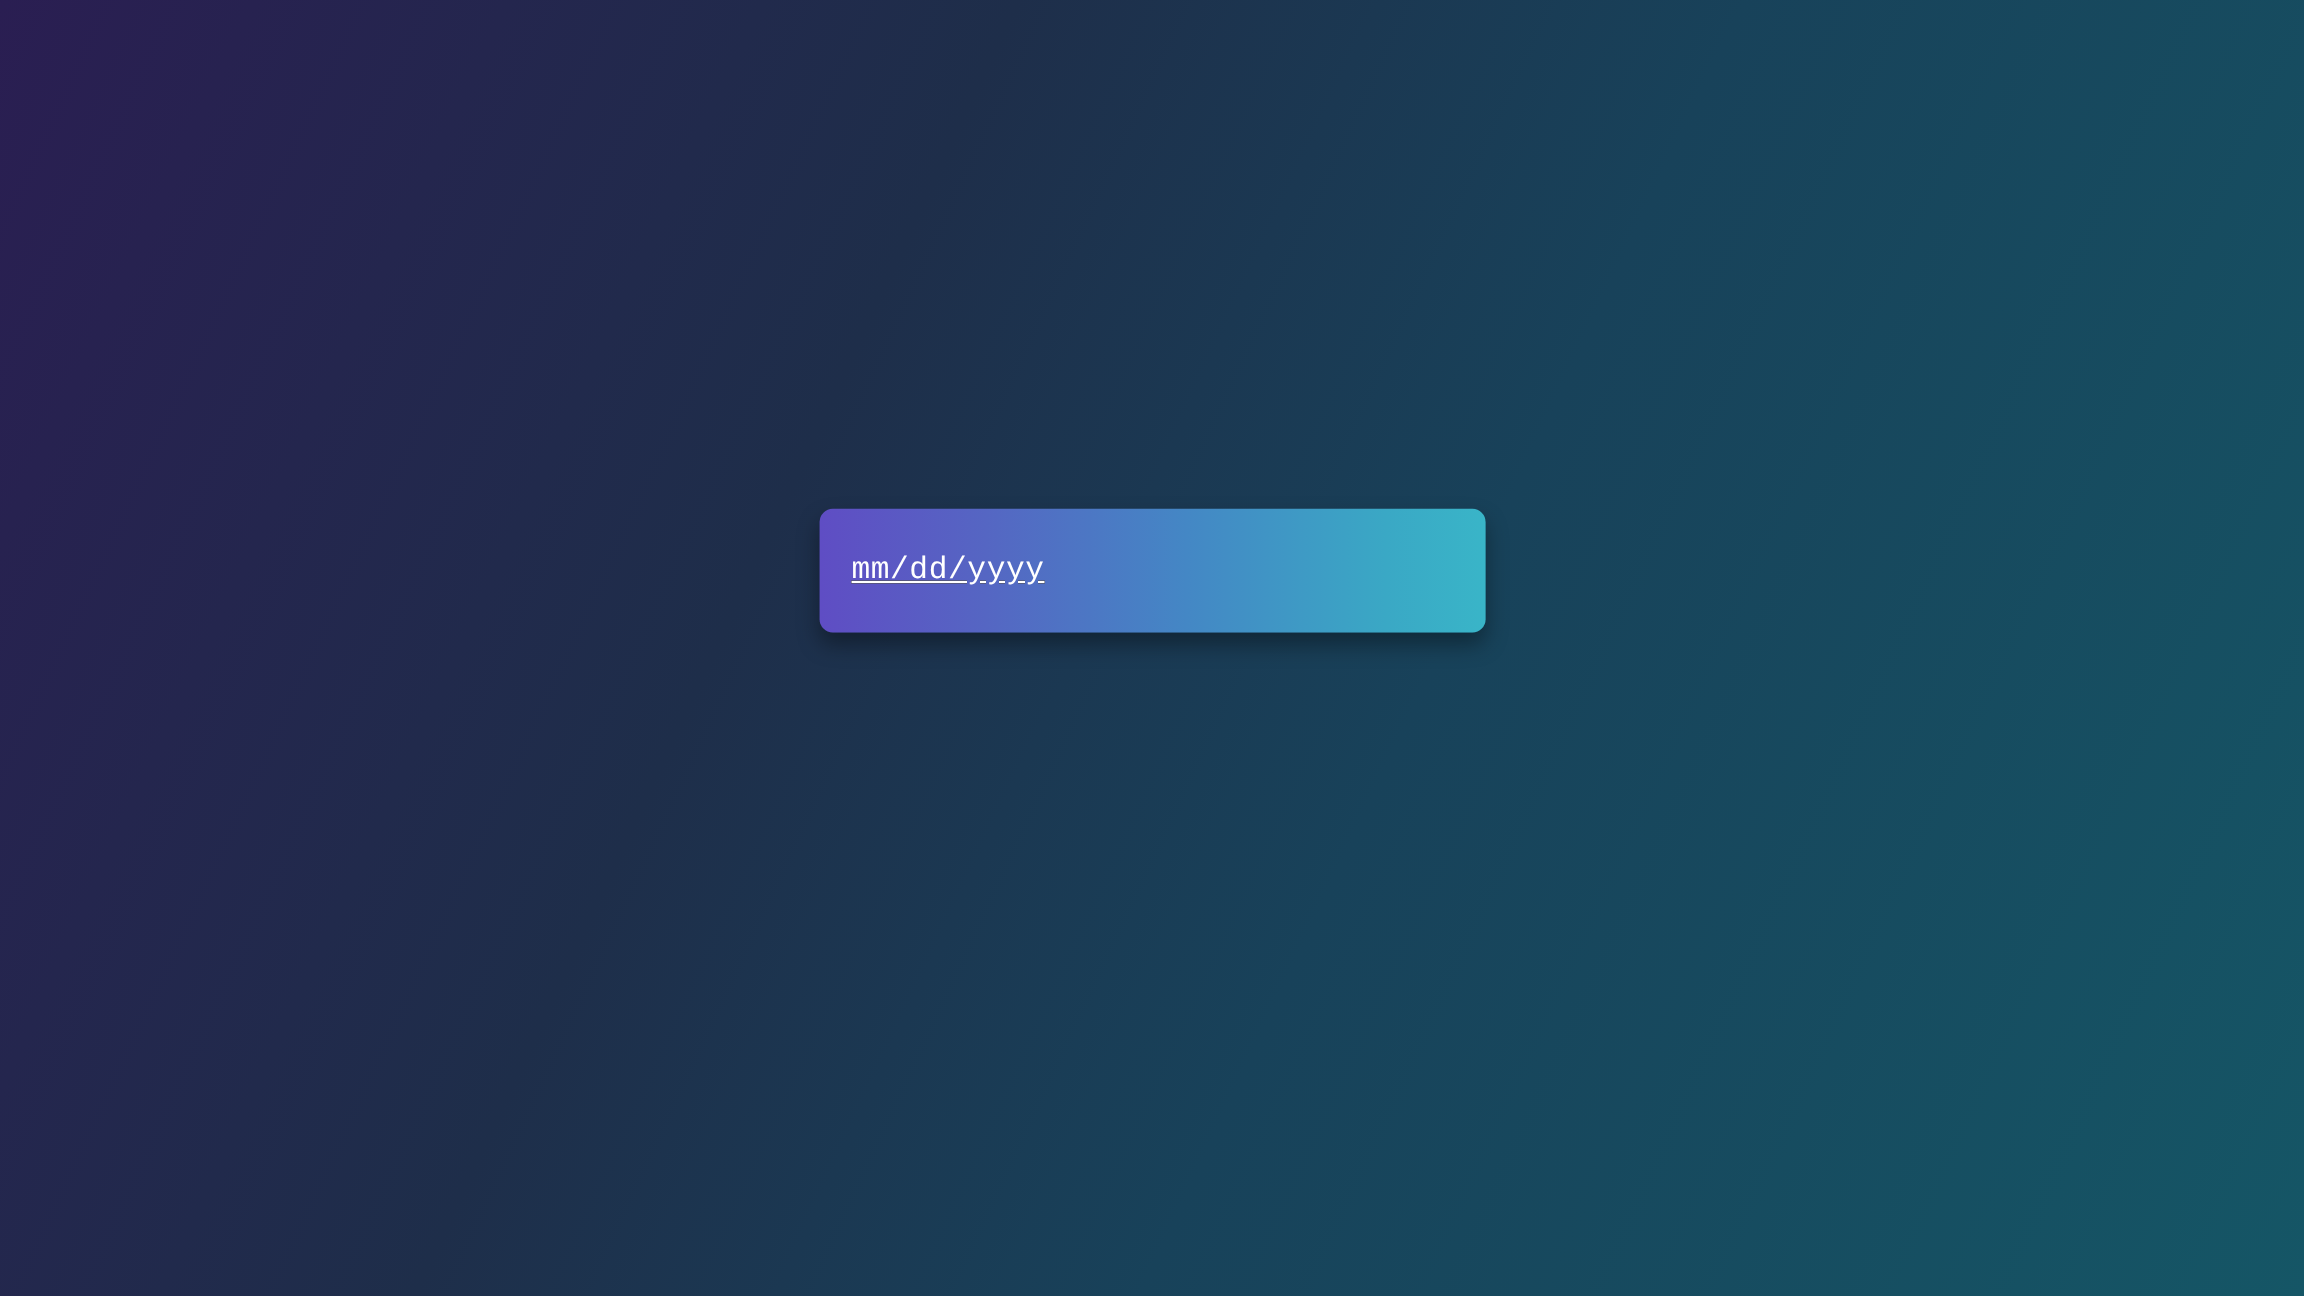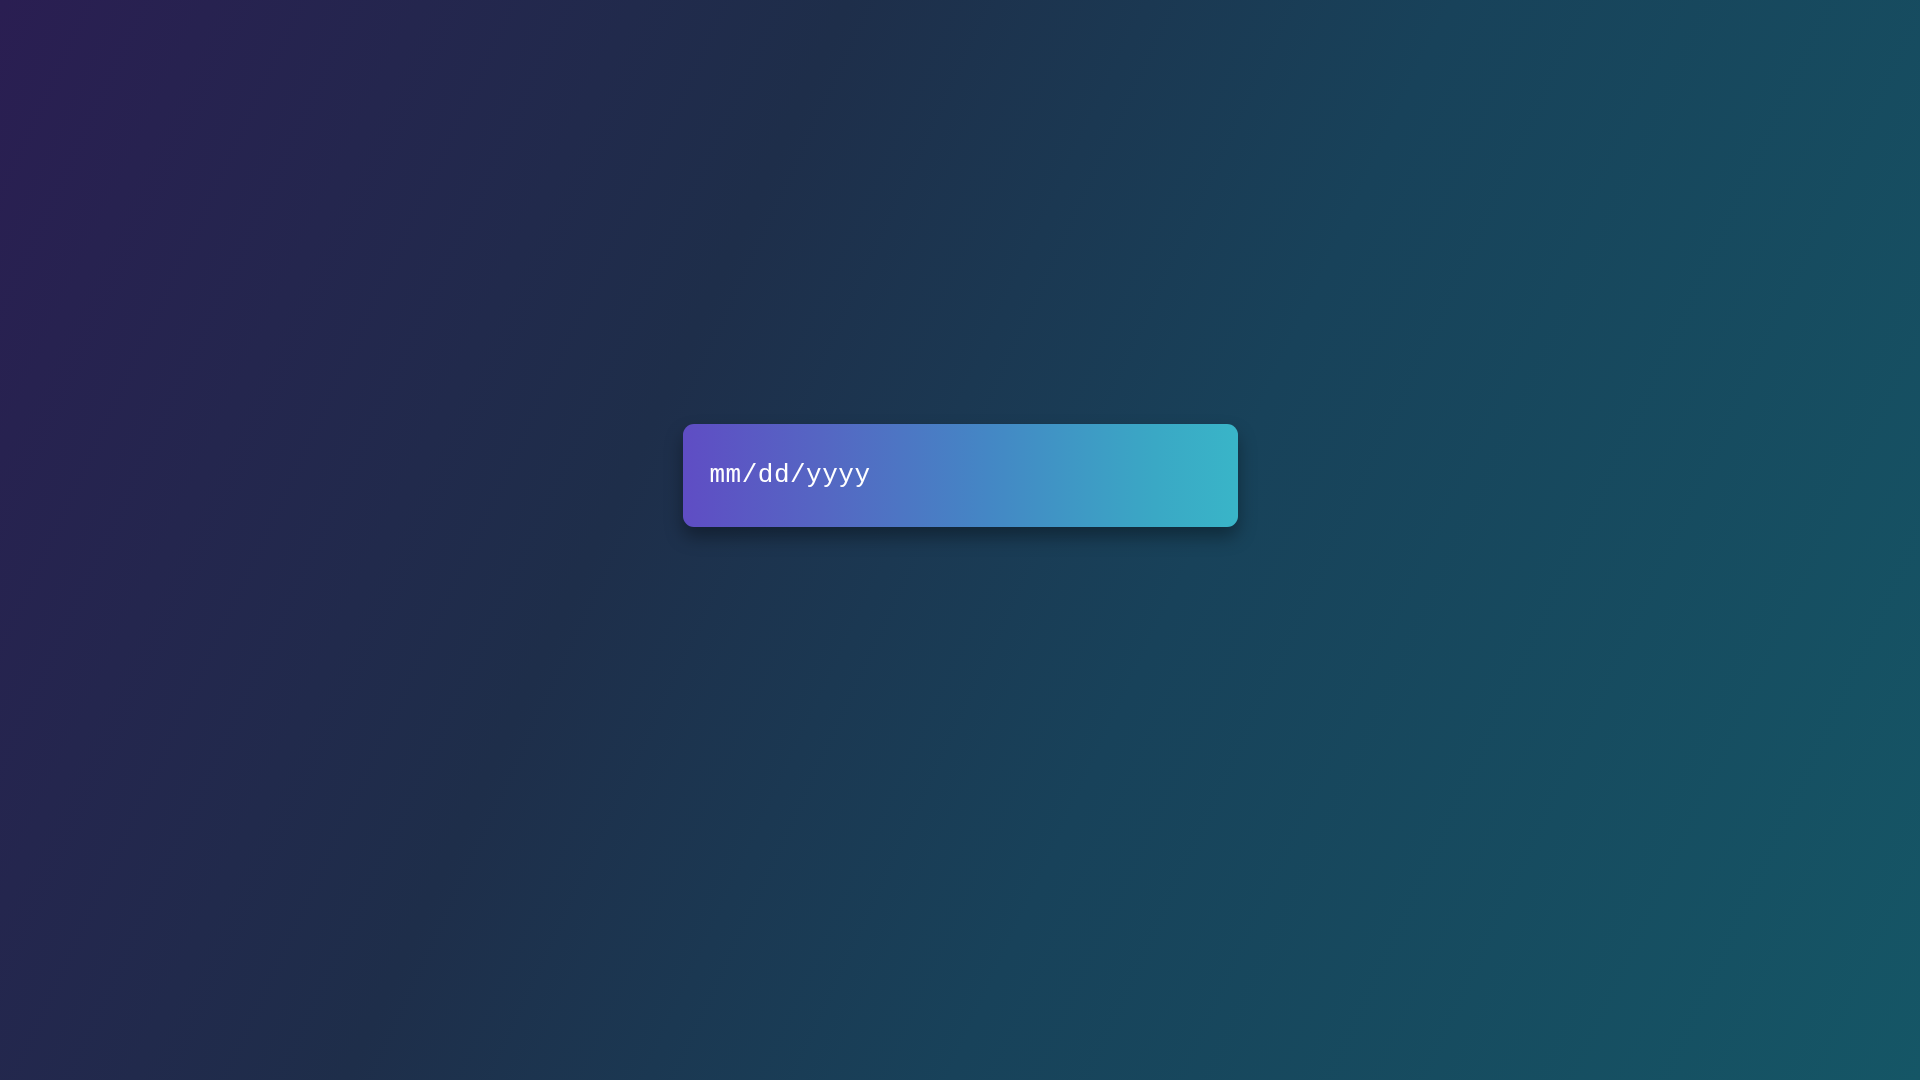--- a/index.html
+++ b/index.html
@@ -1,18 +1,19 @@
 <!DOCTYPE html>
 <html><head>
   <meta charset="utf-8">
   <style>
     * {
       margin: 0;
       padding: 0;
       box-sizing: border-box;
+      text-decoration: underline;
     }
     
     body {
       width: 1920px;
       height: 1080px;
       background: linear-gradient(115deg, #2a1e52 0%, #1e2e4a 35%, #18425a 60%, #155666 100%);
       display: flex;
       align-items: center;
       justify-content: center;
       font-family: -apple-system, BlinkMacSystemFont, "Segoe UI", Roboto, Helvetica, Arial, sans-serif;

